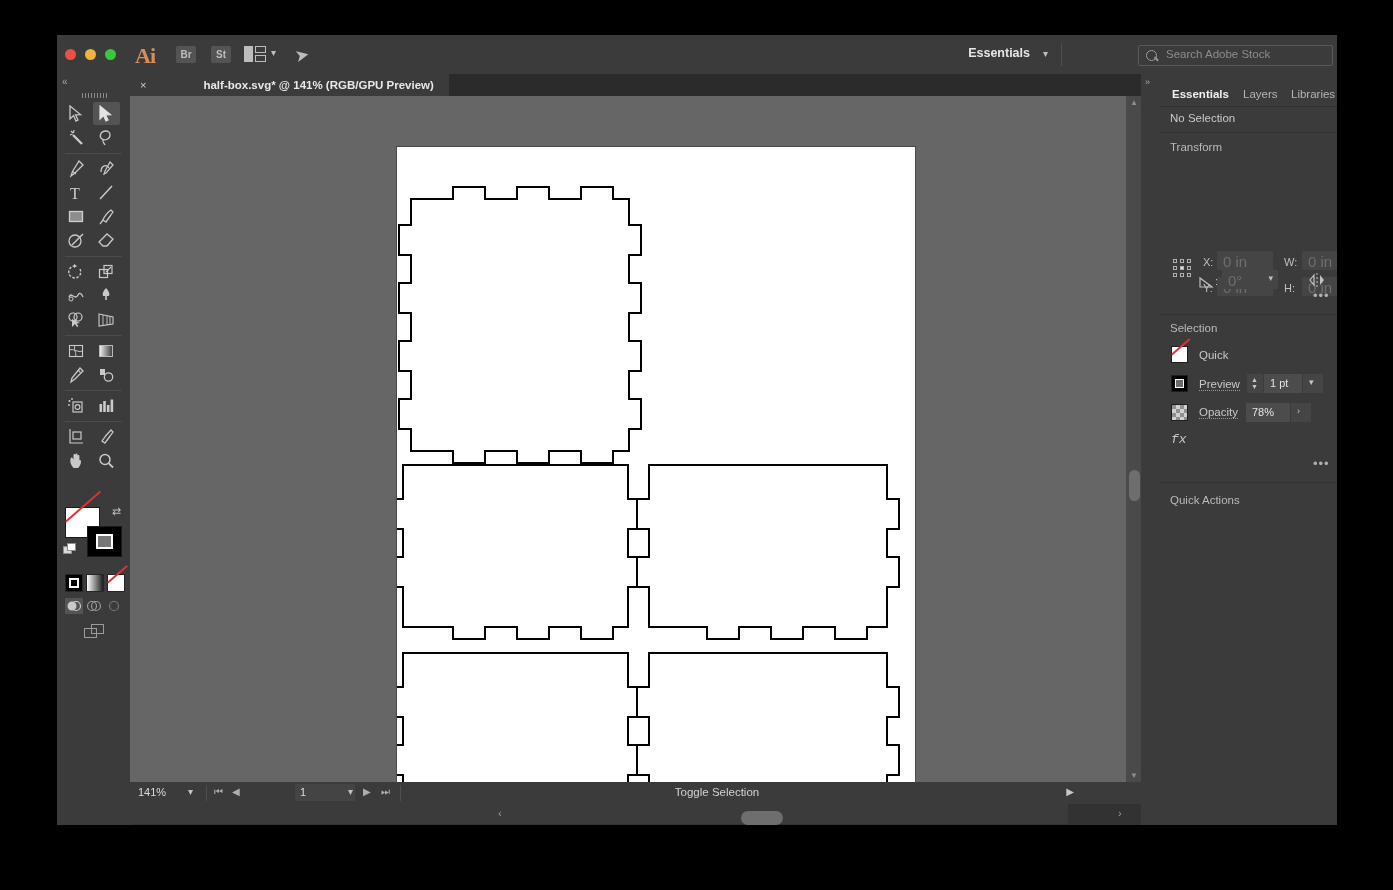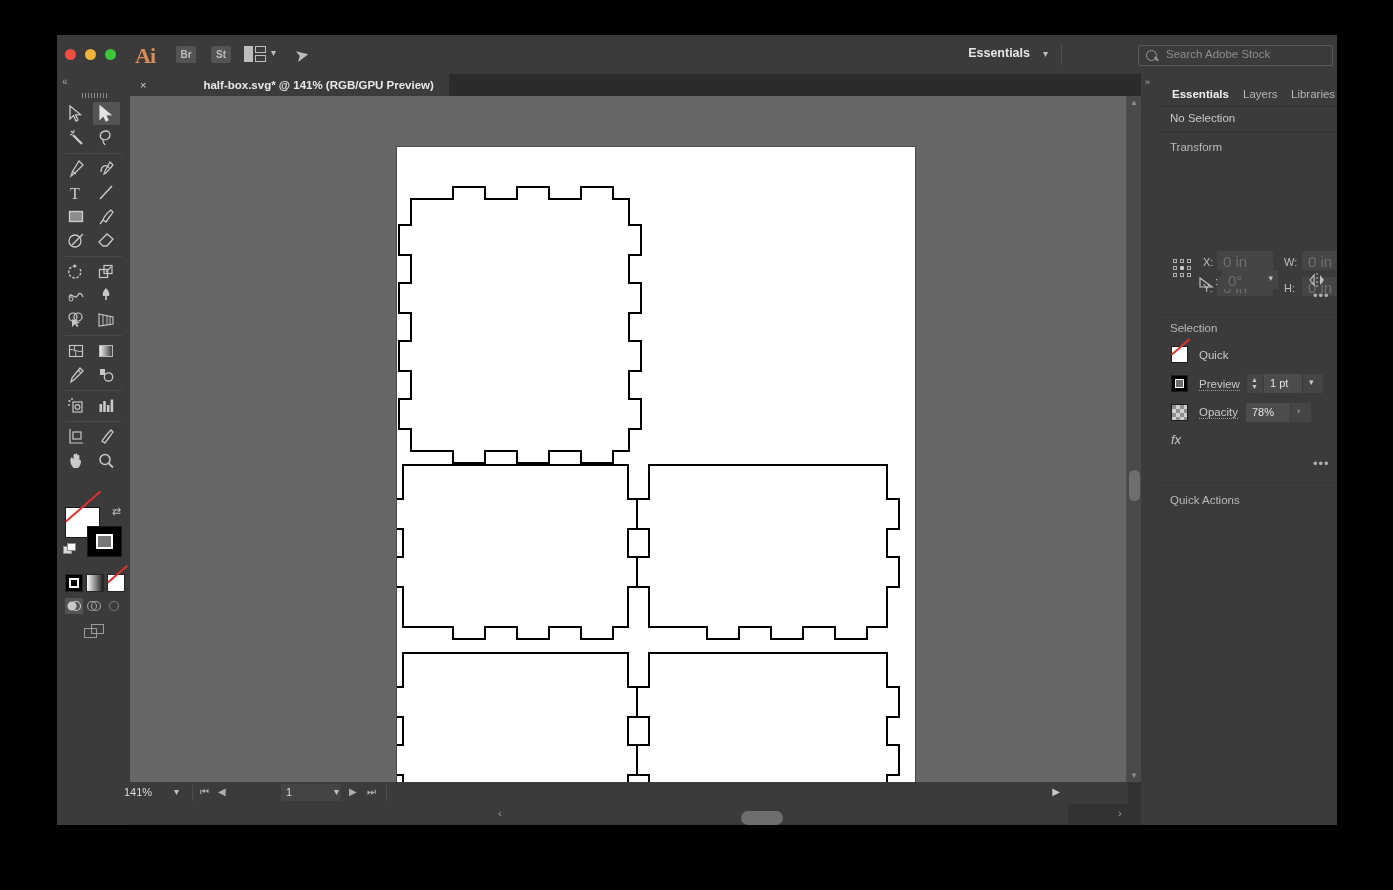--- a/index.html
+++ b/index.html
@@ -95,21 +95,21 @@
   .artboard{position:absolute;left:267px;top:51px;width:518px;height:679px;background:#fff;
             box-shadow:0 0 0 1px #4a4a4a;}
   .artsvg{position:absolute;left:0;top:0;}
 
   .vscroll{position:absolute;left:1069px;top:61px;width:16px;height:686px;background:#4a4a4a;}
   .vthumb{position:absolute;left:3px;top:374px;width:11px;height:31px;background:#6e6e6e;border-radius:6px;}
   .vup,.vdn{position:absolute;left:4px;color:#8d8d8d;font-size:8px;}
   .vup{top:2px;} .vdn{bottom:2px;}
 
   
-  .statusbar{position:absolute;left:59px;top:747px;width:1012px;height:22px;background:#3b3b3b;}
+  .statusbar{position:absolute;left:73px;top:747px;width:1012px;height:22px;background:#3b3b3b;}
   .zoomfld{position:absolute;left:3px;top:2px;width:55px;height:17px;background:#3b3b3b;
            color:#dcdcdc;font-size:11px;line-height:17px;padding-left:5px;}
   .zchev{position:absolute;left:58px;top:4px;color:#c2c2c2;font-size:10px;}
   .navsep{position:absolute;top:3px;width:1px;height:16px;background:#4f4f4f;}
   .navbtn{position:absolute;top:4px;color:#aeaeae;font-size:10px;}
   .pagefld{position:absolute;left:165px;top:2px;width:55px;height:17px;background:#444;
            color:#dcdcdc;font-size:11px;line-height:17px;padding-left:5px;}
   .pchev{position:absolute;left:218px;top:4px;color:#c2c2c2;font-size:10px;}
   .toolsel{position:absolute;left:252px;top:2px;right:90px;height:17px;color:#d2d2d2;font-size:11.5px;
            line-height:17px;text-align:center;}
@@ -151,21 +151,21 @@
     repeating-conic-gradient(#d0d0d0 0 25%, #8f8f8f 0 50%) 0 0/8px 8px;}
   .aplbl{position:absolute;color:#c9c9c9;font-size:11.5px;}
   .undl{border-bottom:1px dotted #999;}
   .stepper{position:absolute;width:16px;height:19px;background:#454545;}
   .stepper span{position:absolute;left:4px;color:#c8c8c8;font-size:7px;}
   .numfld{position:absolute;height:19px;background:#4c4c4c;}
   .numfld .v{position:absolute;left:6px;top:3px;font-size:11px;color:#e4e4e4;}
   .dd{position:absolute;width:20px;height:19px;background:#454545;}
   .dd span{position:absolute;left:6px;top:3px;color:#c8c8c8;font-size:9px;}
   .fx{position:absolute;left:12px;color:#c6c6c6;font-size:13px;font-style:italic;
-      font-family:Liberation Sans, sans-serif;}
+      font-family:Liberation Mono, monospace;}
 </style>
 </head>
 <body>
 
 <div class="app">
 
   <div class="titlebar">
     <div class="traffic tl-red"></div>
     <div class="traffic tl-yel"></div>
     <div class="traffic tl-grn"></div>
@@ -509,20 +509,21 @@
     <div class="zoomfld">141%</div>
     <div class="zchev">▾</div>
     <div class="navsep" style="left:76px;"></div>
     <div class="navbtn" style="left:84px;">⏮</div>
     <div class="navbtn" style="left:102px;">◀</div>
     <div class="pagefld">1</div>
     <div class="pchev">▾</div>
     <div class="navbtn" style="left:233px;">▶</div>
     <div class="navbtn" style="left:251px;">⏭</div>
     <div class="navsep" style="left:270px;"></div>
+    <div class="toolsel">Toggle Selection</div>
     <div class="tplay">▶</div>
   </div>
 
   <div class="hscroll">
     <div class="harr" style="left:440px;">‹</div>
     <div class="hbar">
       <div class="hthumb"></div>
     </div>
     <div class="harr" style="left:1060px;">›</div>
   </div>

